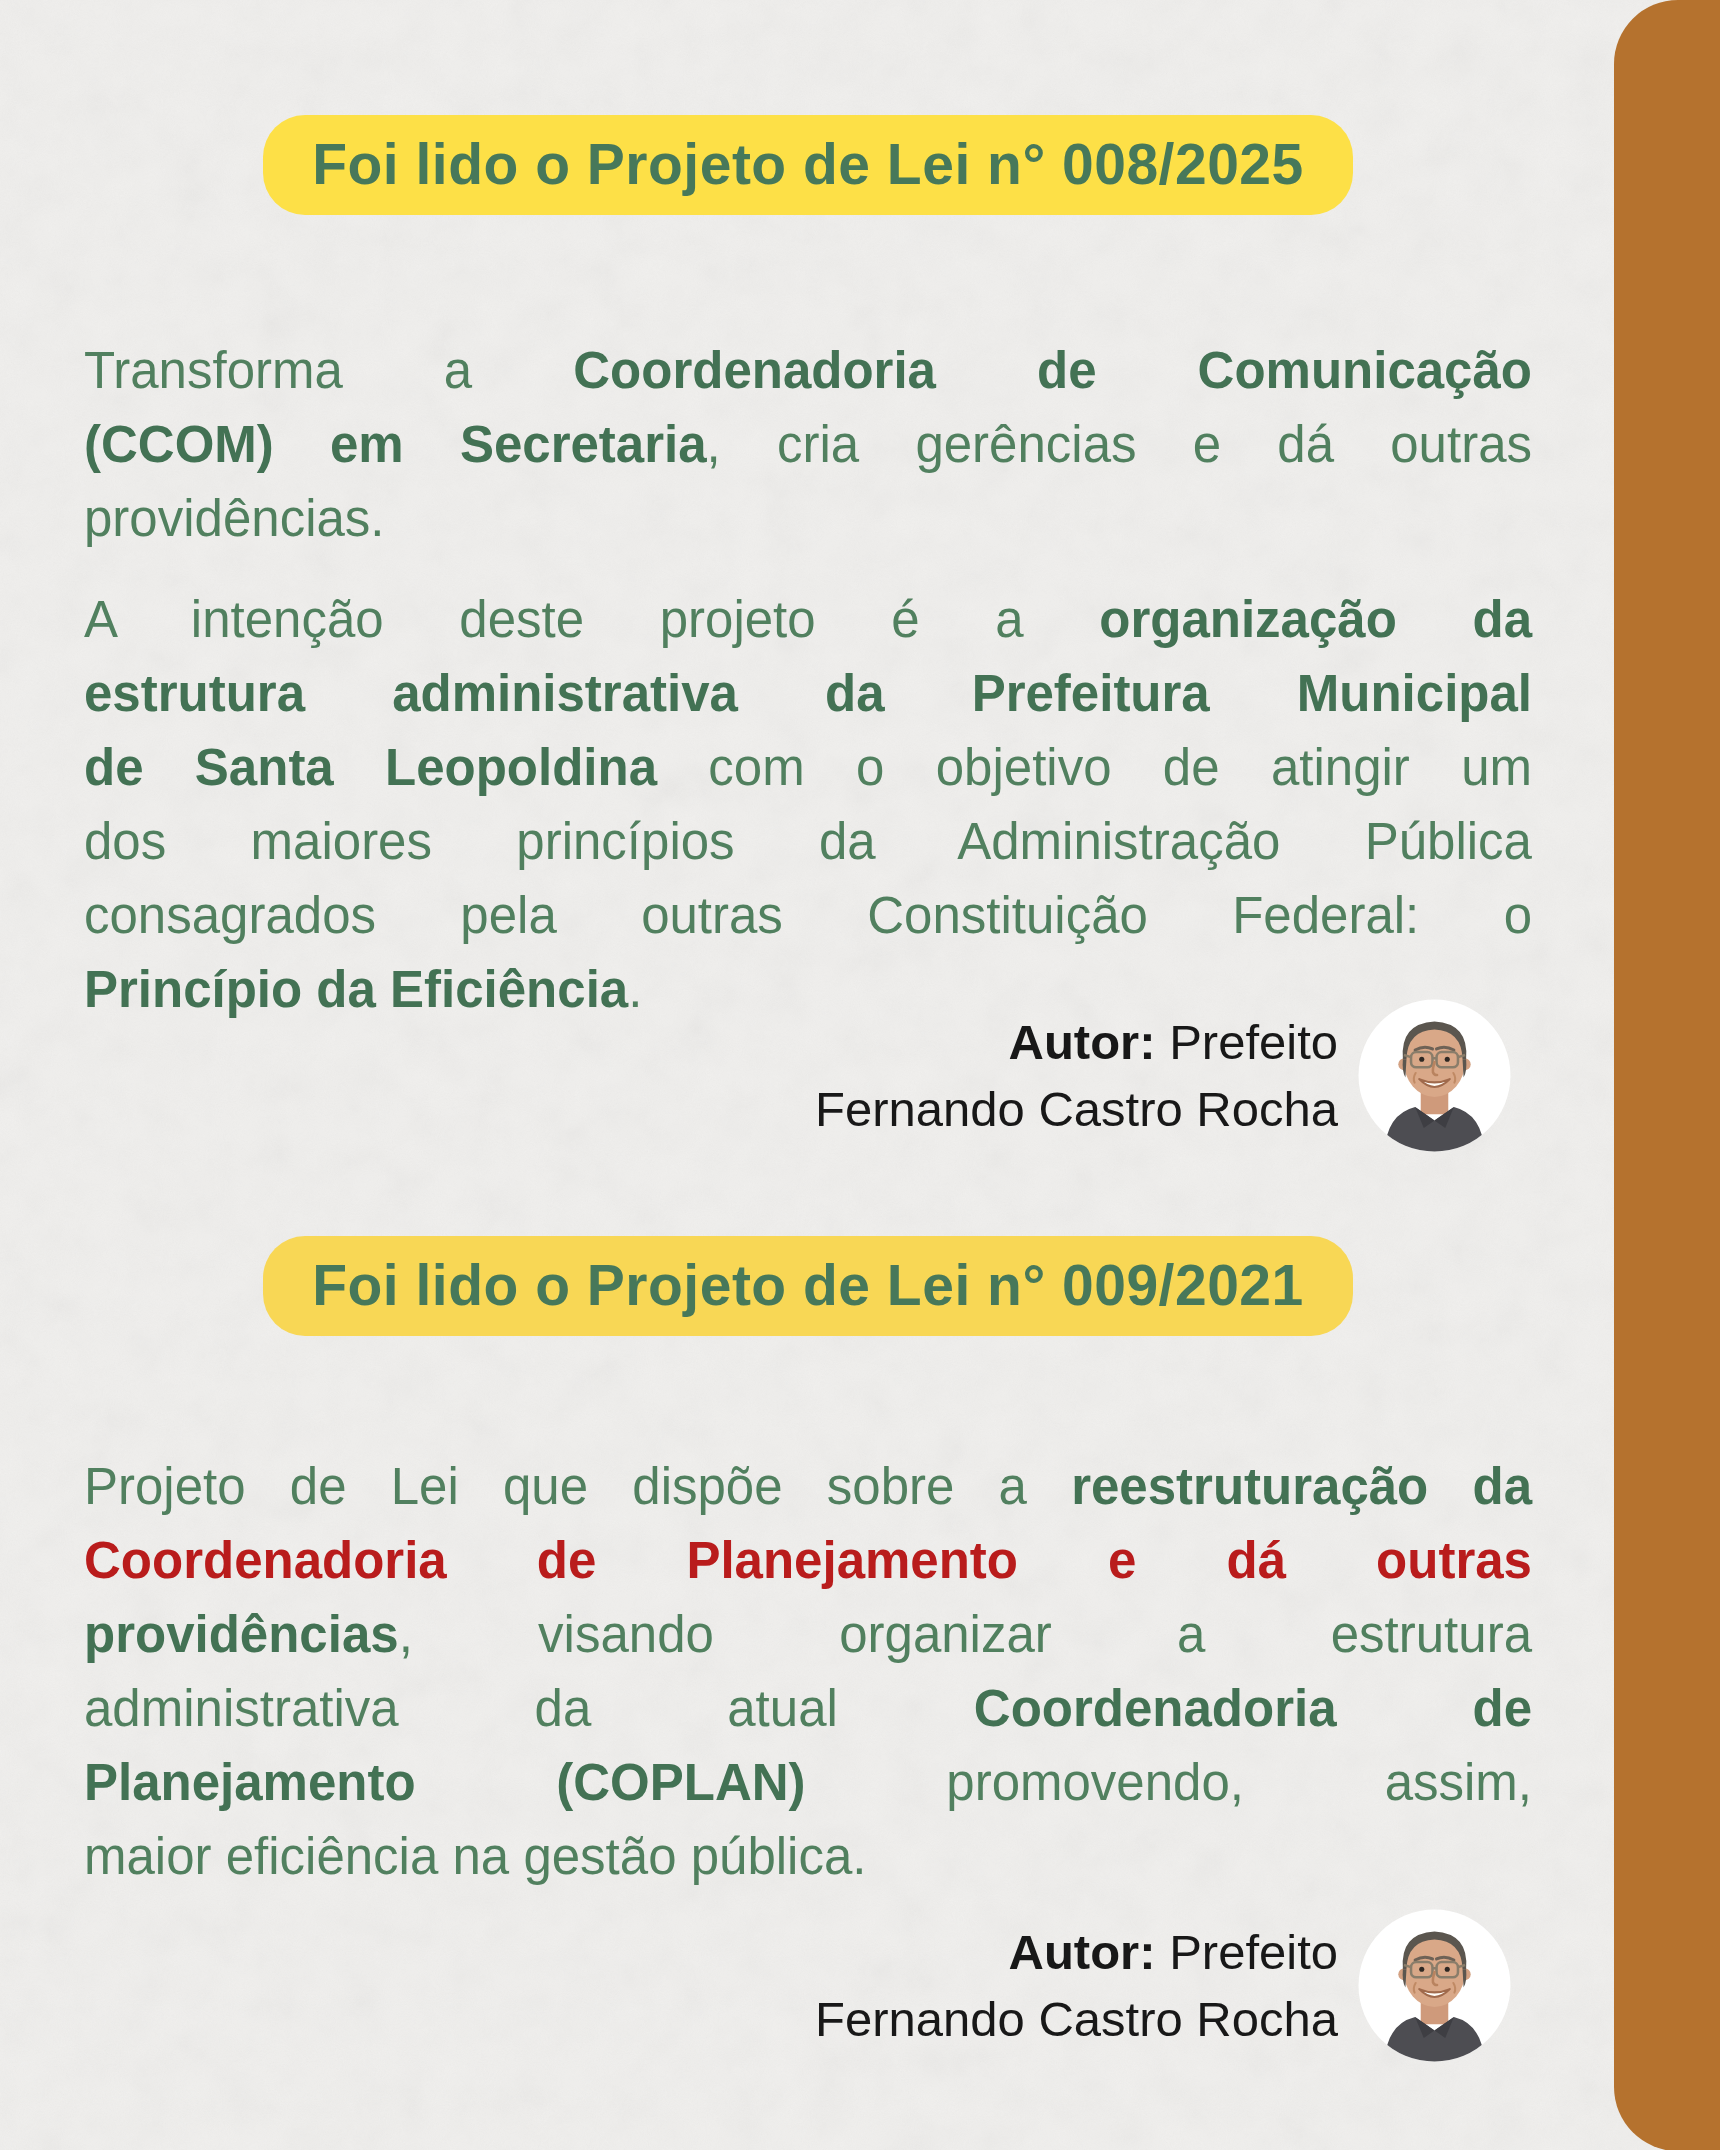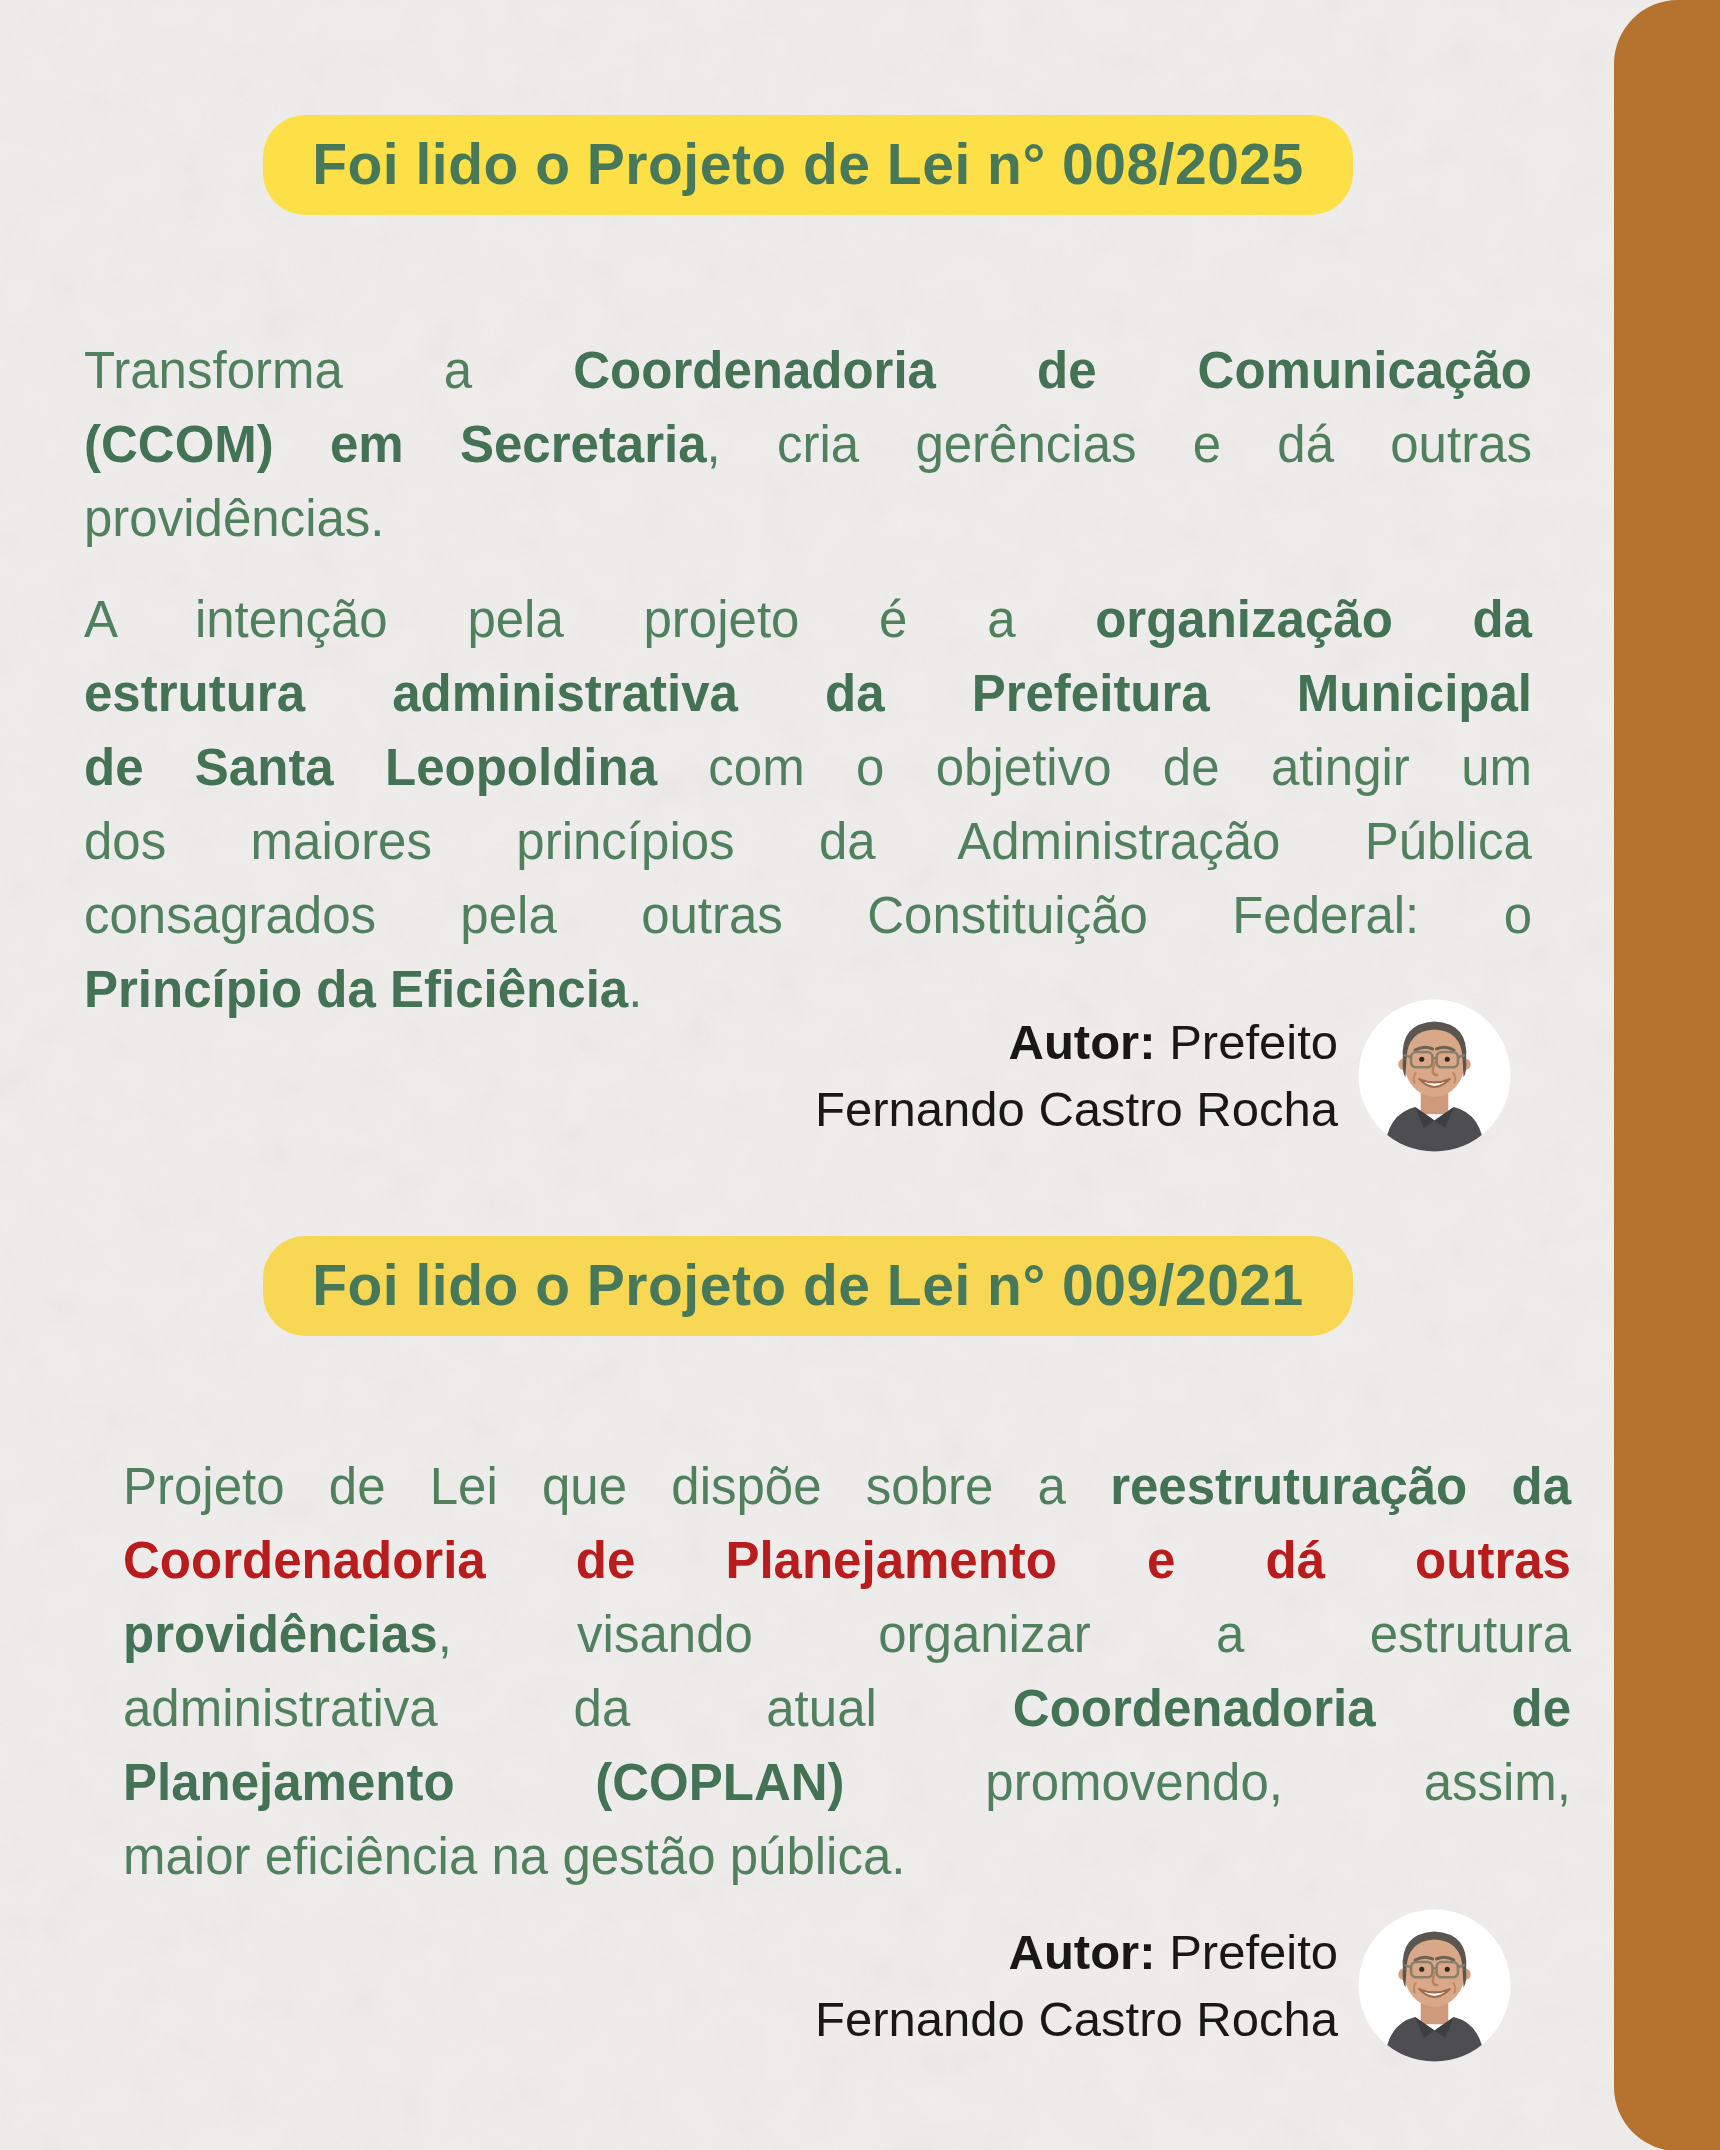--- a/index.html
+++ b/index.html
@@ -100,21 +100,21 @@
     <span class="badge" style="background: #fde047; color: rgb(71, 120, 90);">Foi lido o Projeto de Lei n° 008/2025</span>
   </div>
 
   <div class="body-text pos-paras1" style="color: rgb(81, 128, 95); margin-top: 14px;">
       <div class="para">
         <div class="line just"><span>Transforma a </span><span class="b" style="color: rgb(67, 114, 84);">Coordenadoria de Comunicação</span></div>
         <div class="line just"><span class="b" style="color: rgb(67, 114, 84);">(CCOM) em Secretaria</span><span>, cria gerências e dá outras</span></div>
         <div class="line"><span>providências.</span></div>
       </div>
       <div class="para">
-        <div class="line just"><span>A intenção pela projeto é a </span><span class="b" style="color: rgb(67, 114, 84);">organização da</span></div>
+        <div class="line just"><span>A intenção deste projeto é a </span><span class="b" style="color: rgb(67, 114, 84);">organização da</span></div>
         <div class="line just"><span class="b" style="color: rgb(67, 114, 84);">estrutura administrativa da Prefeitura Municipal</span></div>
         <div class="line just"><span class="b" style="color: rgb(67, 114, 84);">de Santa Leopoldina</span><span> com o objetivo de atingir um</span></div>
         <div class="line just"><span>dos maiores princípios da Administração Pública</span></div>
         <div class="line just"><span>consagrados pela outras Constituição Federal: o</span></div>
         <div class="line"><span class="b" style="color: rgb(67, 114, 84);">Princípio da Eficiência</span><span>.</span></div>
       </div>
     </div>
 
   <div class="author-row pos-author1" style="color: rgb(24, 24, 24);">
     <div class="author-text">
@@ -125,21 +125,21 @@
       <svg viewBox="0 0 300 300">
           <use href="#avatar-sym"></use>
         </svg>
     </div>
   </div>
 
   <div class="badge-row pos-badge2">
     <span class="badge" style="background: rgb(248, 215, 85); color: rgb(71, 120, 90);">Foi lido o Projeto de Lei n° 009/2021</span>
   </div>
 
-  <div class="body-text pos-paras2" style="color: rgb(81, 128, 95); margin-left: 39px;">
+  <div class="body-text pos-paras2" style="color: rgb(81, 128, 95);">
       <div class="para">
         <div class="line just"><span>Projeto de Lei que dispõe sobre a </span><span class="b" style="color: rgb(67, 114, 84);">reestruturação da</span></div>
         <div class="line just"><span class="b" style="color: #b91c1c;">Coordenadoria de Planejamento e dá outras</span></div>
         <div class="line just"><span class="b" style="color: rgb(67, 114, 84);">providências</span><span>, visando organizar a estrutura</span></div>
         <div class="line just"><span>administrativa da atual </span><span class="b" style="color: rgb(67, 114, 84);">Coordenadoria de</span></div>
         <div class="line just"><span class="b" style="color: rgb(67, 114, 84);">Planejamento (COPLAN)</span><span> promovendo, assim,</span></div>
         <div class="line"><span>maior eficiência na gestão pública.</span></div>
       </div>
     </div>
 

